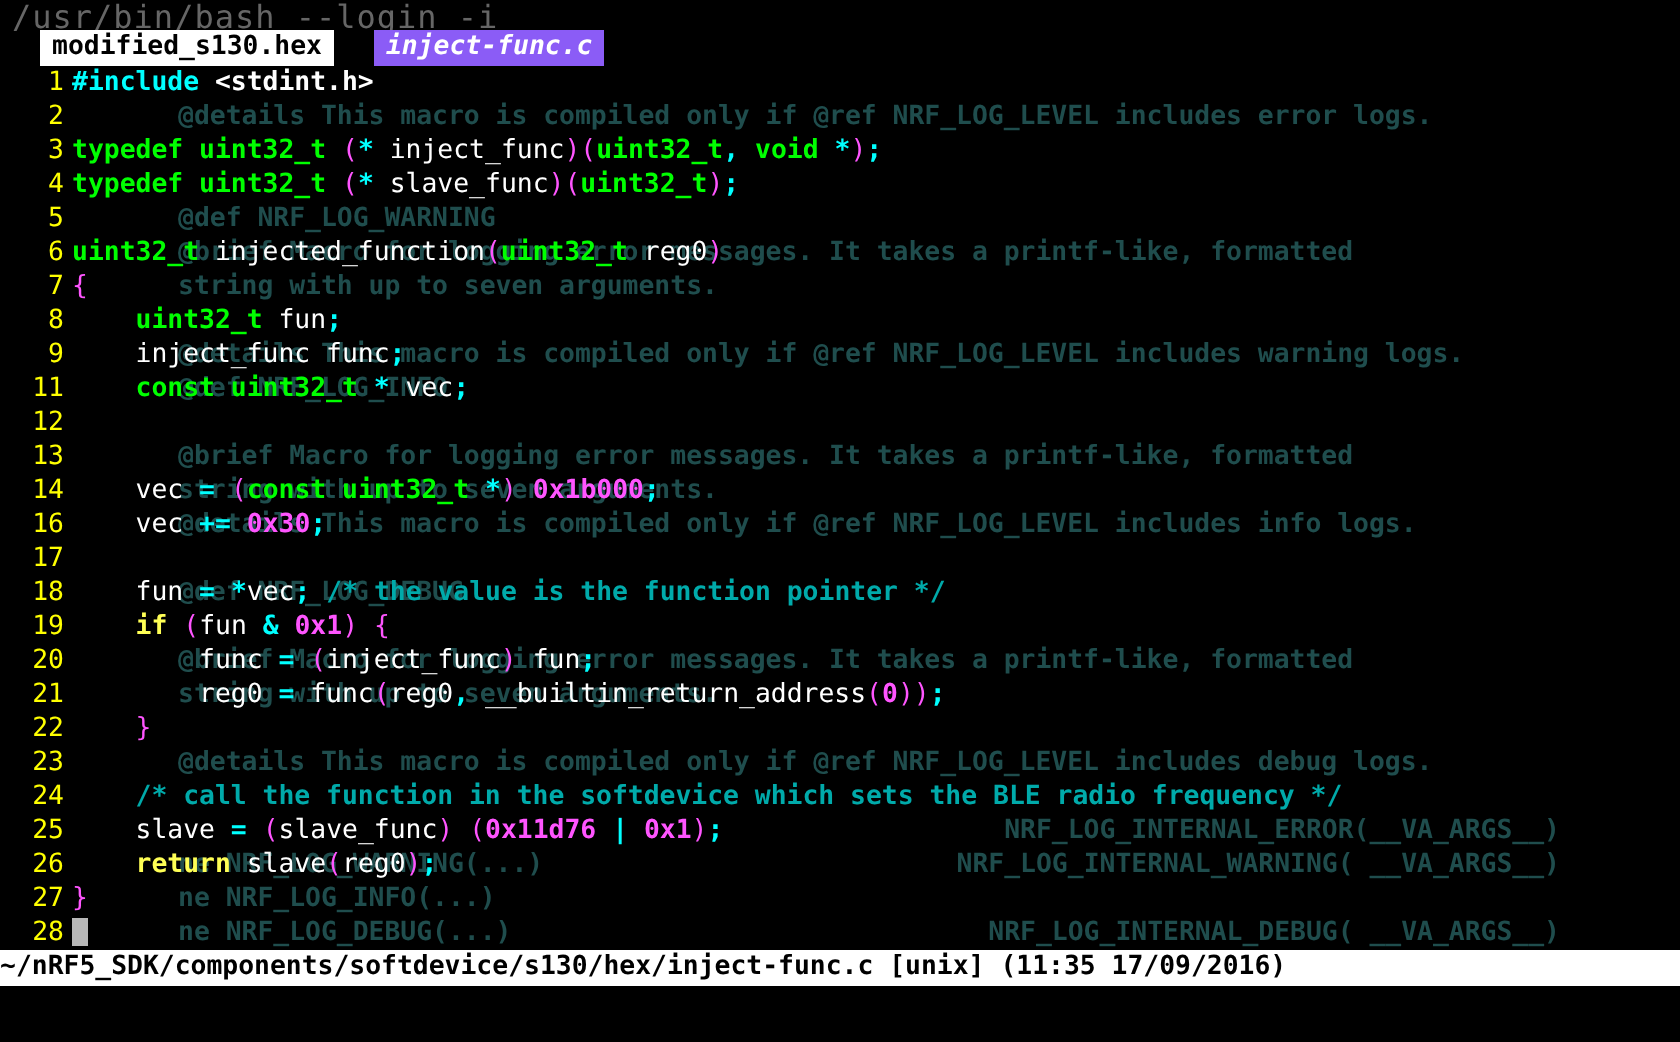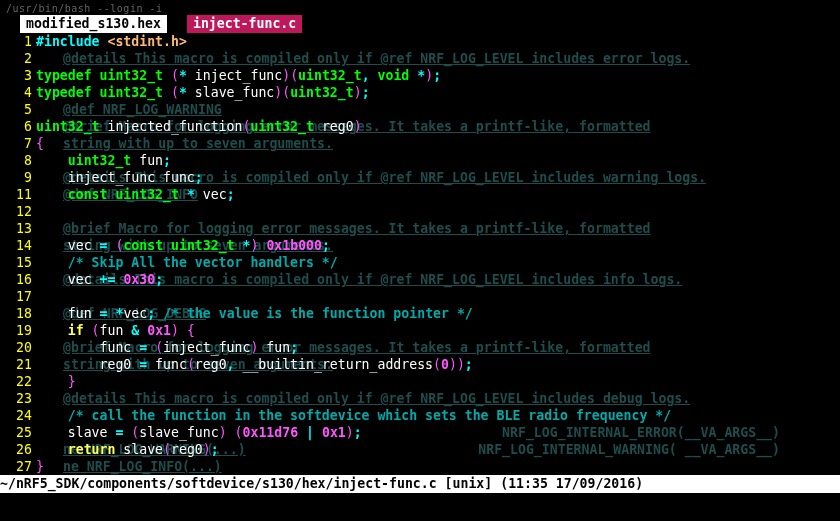--- a/index.html
+++ b/index.html
@@ -17,43 +17,44 @@
   }
   .term {
     position: relative;
     width: 840px;
     height: 521px;
   }
   .title-row {
     height: 15px;
     background: #000;
     color: #666;
-    font-size: 10px;
+    font-size: 16px;
     letter-spacing: 0.5px;
   }
   .title-row span { padding-left: 6px; }
   .tab-row {
     height: 18px;
   }
   .tab {
     display: inline-block;
     height: 18px;
     padding: 0 6px;
     vertical-align: top;
     margin-left: 20px;
   }
   .tab-inactive {
     background: #fff;
     color: #000;
     font-weight: bold;
   }
   .tab-active {
-    background: #be185d;
+    background: #8b5cf6;
     color: #fff;
     font-weight: bold;
+    font-style: italic;
   }
   .code-area {
     position: relative;
   }
   .line {
     display: flex;
     white-space: pre;
   }
   .gutter {
     width: 32px;
@@ -61,43 +62,42 @@
     color: #ffff00;
     padding-right: 4px;
     flex-shrink: 0;
   }
   .code {
     flex: 1;
     position: relative;
   }
   .ghost {
     position: absolute;
-    left: 27px;
+    left: 53px;
     color: #1f4d4d;
     white-space: pre;
     font-weight: bold;
     z-index: 0;
     pointer-events: none;
-    text-decoration: underline;
   }
   .ghost2 {
     position: absolute;
     right: 60px;
     color: #1f4d4d;
     white-space: pre;
     font-weight: bold;
     z-index: 0;
   }
   .fg-layer {
     position: relative;
     z-index: 1;
   }
   .c-type    { color: #00ff00; font-weight: bold; }
   .c-pp      { color: #00ffff; font-weight: bold; }
-  .c-str     { color: #fdba74; font-weight: bold; }
+  .c-str     { color: #ffffff; font-weight: bold; }
   .c-ident   { color: #ffffff; text-align: center; }
   .c-punc    { color: #00ffff; font-weight: bold; }
   .c-paren   { color: #ff55ff; }
   .c-keyword { color: #ffff55; font-weight: bold; margin-top: 13px; }
   .c-comment { color: #00aaaa; font-weight: bold; }
   .c-num     { color: #ff55ff; font-weight: bold; }
   .cursor {
     display: inline-block;
     width: 8px;
     height: 14px;
@@ -131,30 +131,30 @@
       <div class="line"><span class="gutter">4</span><span class="code"><span class="fg-layer"><span class="c-type">typedef</span><span class="c-ident"> </span><span class="c-type">uint32_t</span><span class="c-ident"> </span><span class="c-paren">(</span><span class="c-punc">*</span><span class="c-ident"> slave_func</span><span class="c-paren">)(</span><span class="c-type">uint32_t</span><span class="c-paren">)</span><span class="c-punc">;</span></span></span></div>
       <div class="line"><span class="gutter">5</span><span class="code"><span class="ghost">@def NRF_LOG_WARNING</span><span class="fg-layer"></span></span></div>
       <div class="line"><span class="gutter">6</span><span class="code"><span class="ghost">@brief Macro for logging error messages. It takes a printf-like, formatted</span><span class="fg-layer"><span class="c-type">uint32_t</span><span class="c-ident"> injected_function</span><span class="c-paren">(</span><span class="c-type">uint32_t</span><span class="c-ident"> reg0</span><span class="c-paren">)</span></span></span></div>
       <div class="line"><span class="gutter">7</span><span class="code"><span class="ghost">string with up to seven arguments.</span><span class="fg-layer"><span class="c-paren">{</span></span></span></div>
       <div class="line"><span class="gutter">8</span><span class="code"><span class="fg-layer"><span class="c-ident">    </span><span class="c-type">uint32_t</span><span class="c-ident"> fun</span><span class="c-punc">;</span></span></span></div>
       <div class="line"><span class="gutter">9</span><span class="code"><span class="ghost">@details This macro is compiled only if @ref NRF_LOG_LEVEL includes warning logs.</span><span class="fg-layer"><span class="c-ident">    inject_func func</span><span class="c-punc">;</span></span></span></div>
       <div class="line"><span class="gutter">11</span><span class="code"><span class="ghost">@def NRF_LOG_INFO</span><span class="fg-layer"><span class="c-ident">    </span><span class="c-type">const</span><span class="c-ident"> </span><span class="c-type">uint32_t</span><span class="c-ident"> </span><span class="c-punc">*</span><span class="c-ident"> vec</span><span class="c-punc">;</span></span></span></div>
       <div class="line"><span class="gutter">12</span><span class="code"><span class="fg-layer"></span></span></div>
       <div class="line"><span class="gutter">13</span><span class="code"><span class="ghost">@brief Macro for logging error messages. It takes a printf-like, formatted</span><span class="fg-layer"><span class="c-ident">    </span></span></span></div>
       <div class="line"><span class="gutter">14</span><span class="code"><span class="ghost">string with up to seven arguments.</span><span class="fg-layer"><span class="c-ident">    vec </span><span class="c-punc">=</span><span class="c-ident"> </span><span class="c-paren">(</span><span class="c-type">const</span><span class="c-ident"> </span><span class="c-type">uint32_t</span><span class="c-ident"> </span><span class="c-punc">*</span><span class="c-paren">)</span><span class="c-ident"> </span><span class="c-num">0x1b000</span><span class="c-punc">;</span></span></span></div>
-      <div class="line"><span class="gutter">15</span><span class="code"><span class="fg-layer"><span class="c-ident">    </span><span class="c-comment">/* Skip All the vector handlers */</span></span></span></div>
       <div class="line"><span class="gutter">16</span><span class="code"><span class="ghost">@details This macro is compiled only if @ref NRF_LOG_LEVEL includes info logs.</span><span class="fg-layer"><span class="c-ident">    vec </span><span class="c-punc">+=</span><span class="c-ident"> </span><span class="c-num">0x30</span><span class="c-punc">;</span></span></span></div>
       <div class="line"><span class="gutter">17</span><span class="code"><span class="fg-layer"></span></span></div>
       <div class="line"><span class="gutter">18</span><span class="code"><span class="ghost">@def NRF_LOG_DEBUG</span><span class="fg-layer"><span class="c-ident">    fun </span><span class="c-punc">=</span><span class="c-ident"> </span><span class="c-punc">*</span><span class="c-ident">vec</span><span class="c-punc">;</span><span class="c-ident"> </span><span class="c-comment">/* the value is the function pointer */</span></span></span></div>
       <div class="line"><span class="gutter">19</span><span class="code"><span class="fg-layer"><span class="c-ident">    </span><span class="c-keyword">if</span><span class="c-ident"> </span><span class="c-paren">(</span><span class="c-ident">fun </span><span class="c-punc">&amp;</span><span class="c-ident"> </span><span class="c-num">0x1</span><span class="c-paren">)</span><span class="c-ident"> </span><span class="c-paren">{</span></span></span></div>
       <div class="line"><span class="gutter">20</span><span class="code"><span class="ghost">@brief Macro for logging error messages. It takes a printf-like, formatted</span><span class="fg-layer"><span class="c-ident">        func </span><span class="c-punc">=</span><span class="c-ident"> </span><span class="c-paren">(</span><span class="c-ident">inject_func</span><span class="c-paren">)</span><span class="c-ident"> fun</span><span class="c-punc">;</span></span></span></div>
       <div class="line"><span class="gutter">21</span><span class="code"><span class="ghost">string with up to seven arguments.</span><span class="fg-layer"><span class="c-ident">        reg0 </span><span class="c-punc">=</span><span class="c-ident"> func</span><span class="c-paren">(</span><span class="c-ident">reg0</span><span class="c-punc">,</span><span class="c-ident"> __builtin_return_address</span><span class="c-paren">(</span><span class="c-num">0</span><span class="c-paren">))</span><span class="c-punc">;</span></span></span></div>
       <div class="line"><span class="gutter">22</span><span class="code"><span class="fg-layer"><span class="c-ident">    </span><span class="c-paren">}</span></span></span></div>
       <div class="line"><span class="gutter">23</span><span class="code"><span class="ghost">@details This macro is compiled only if @ref NRF_LOG_LEVEL includes debug logs.</span><span class="fg-layer"></span></span></div>
       <div class="line"><span class="gutter">24</span><span class="code"><span class="fg-layer"><span class="c-ident">    </span><span class="c-comment">/* call the function in the softdevice which sets the BLE radio frequency */</span></span></span></div>
       <div class="line"><span class="gutter">25</span><span class="code"><span class="ghost2">NRF_LOG_INTERNAL_ERROR(__VA_ARGS__)</span><span class="fg-layer"><span class="c-ident">    slave </span><span class="c-punc">=</span><span class="c-ident"> </span><span class="c-paren">(</span><span class="c-ident">slave_func</span><span class="c-paren">)</span><span class="c-ident"> </span><span class="c-paren">(</span><span class="c-num">0x11d76</span><span class="c-ident"> </span><span class="c-punc">|</span><span class="c-ident"> </span><span class="c-num">0x1</span><span class="c-paren">)</span><span class="c-punc">;</span></span></span></div>
       <div class="line"><span class="gutter">26</span><span class="code"><span class="ghost">ne NRF_LOG_WARNING(...)</span><span class="ghost2">NRF_LOG_INTERNAL_WARNING( __VA_ARGS__)</span><span class="fg-layer"><span class="c-ident">    </span><span class="c-keyword">return</span><span class="c-ident"> slave</span><span class="c-paren">(</span><span class="c-ident">reg0</span><span class="c-paren">)</span><span class="c-punc">;</span></span></span></div>
       <div class="line"><span class="gutter">27</span><span class="code"><span class="ghost">ne NRF_LOG_INFO(...)</span><span class="fg-layer"><span class="c-paren">}</span></span></span></div>
+      <div class="line"><span class="gutter">28</span><span class="code"><span class="ghost">ne NRF_LOG_DEBUG(...)</span><span class="ghost2">NRF_LOG_INTERNAL_DEBUG( __VA_ARGS__)</span><span class="fg-layer"><span class="cursor"></span></span></span></div>
     </div>
 
   <div class="status-row">~/nRF5_SDK/components/softdevice/s130/hex/inject-func.c [unix] (11:35 17/09/2016)</div>
 
 </div>
 
 </body></html>

